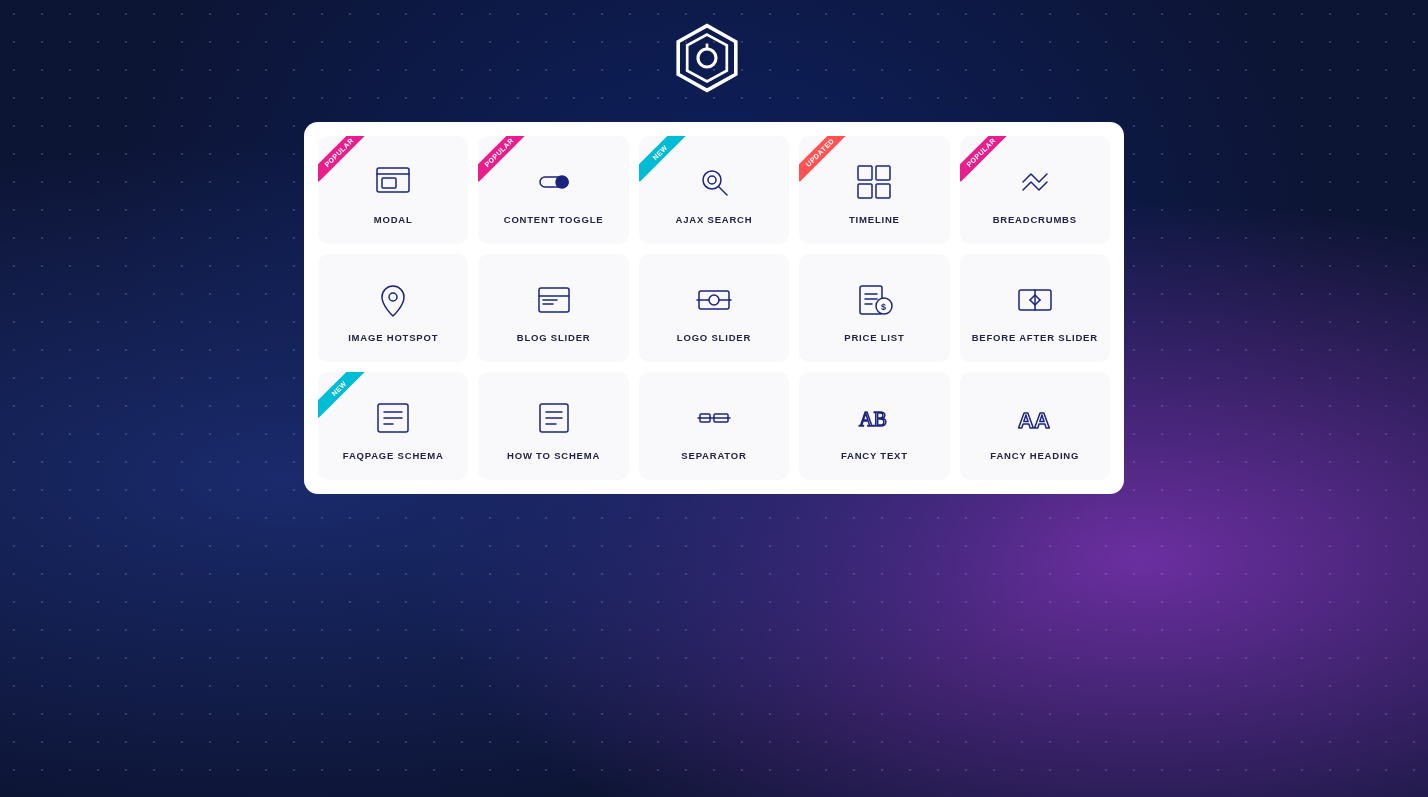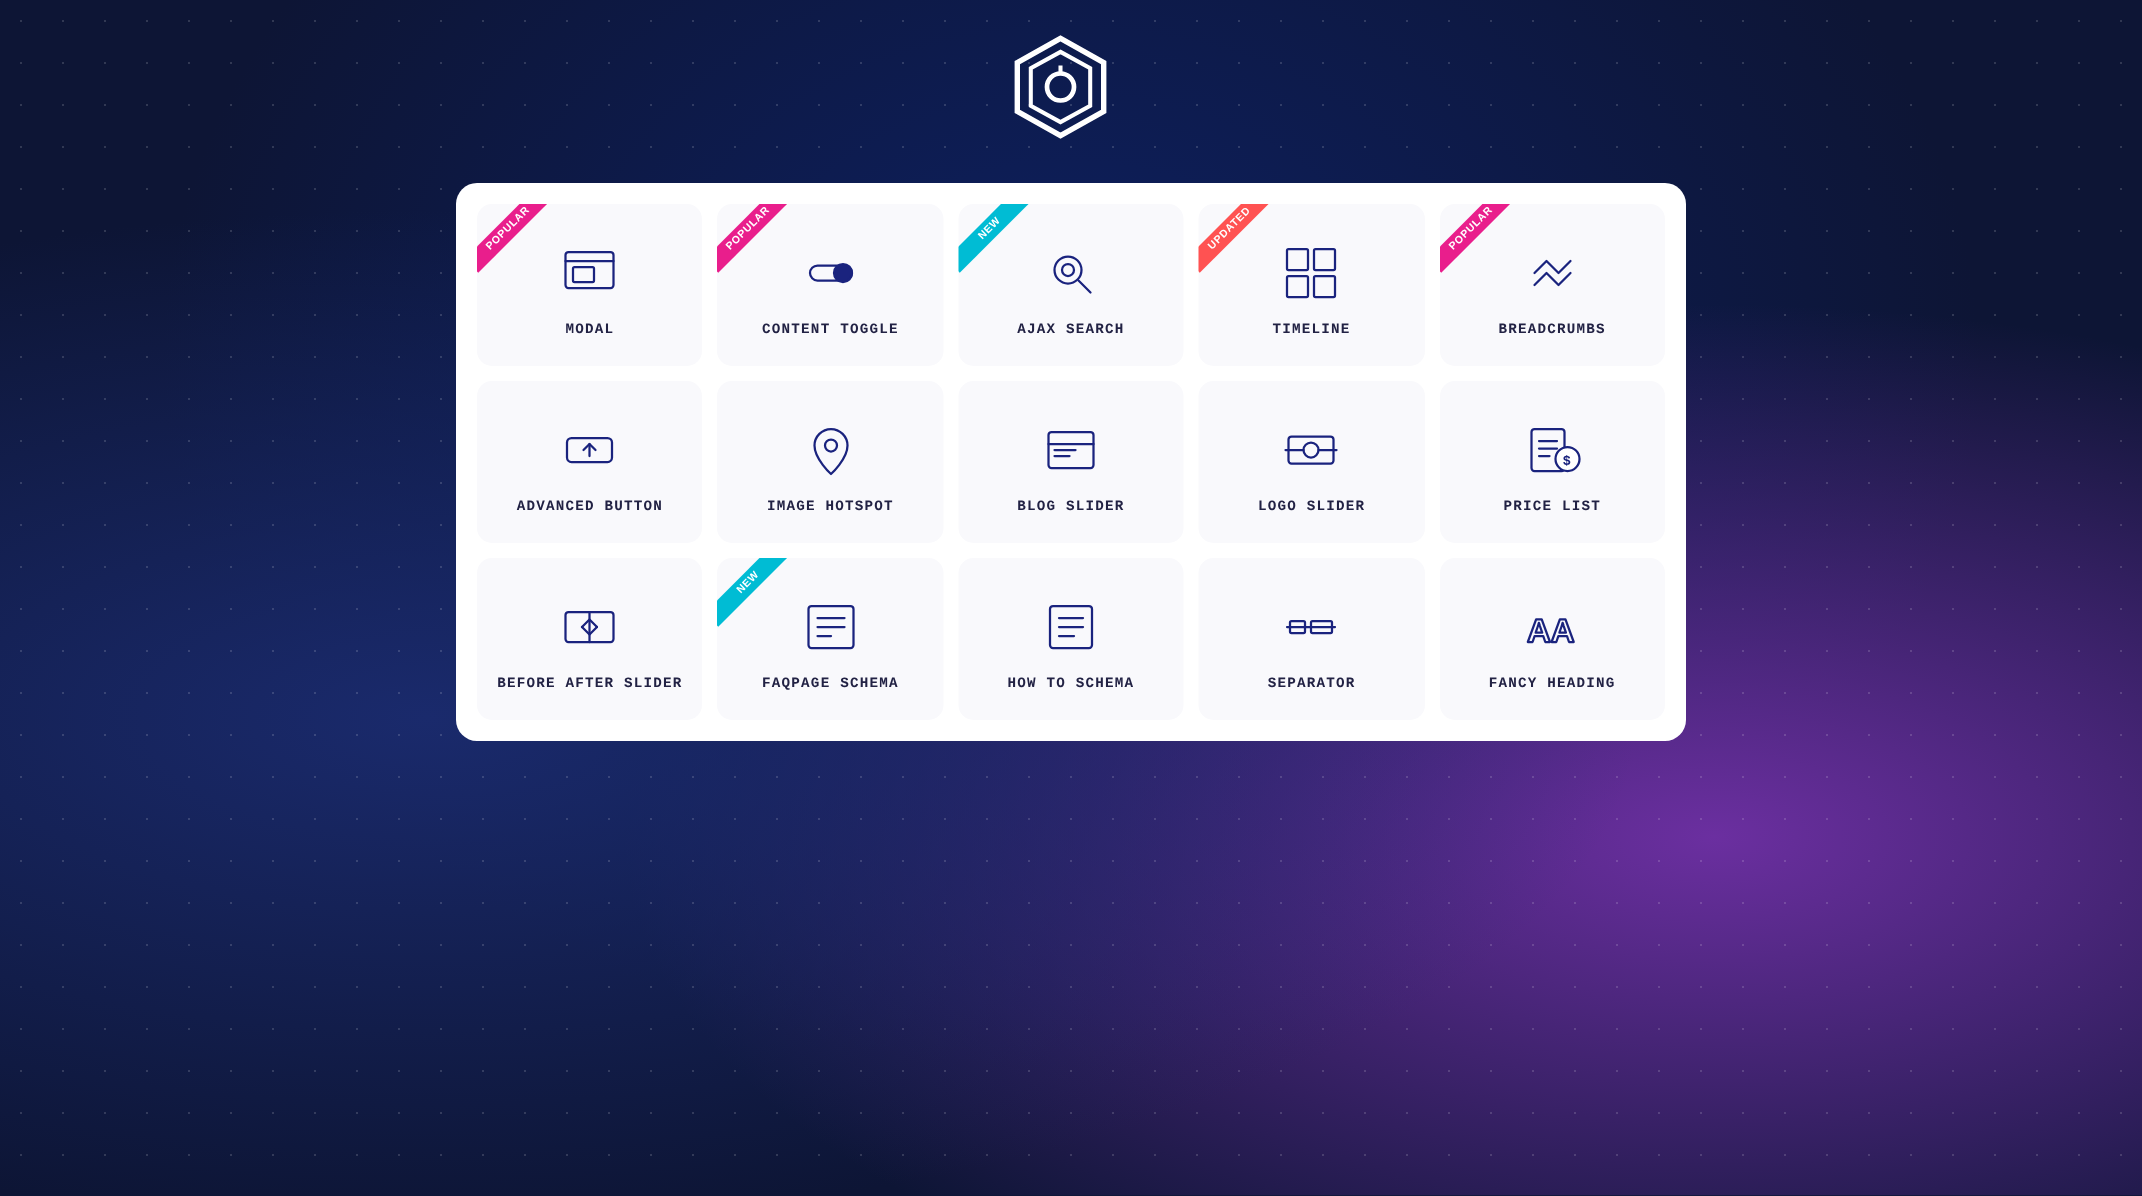--- a/index.html
+++ b/index.html
@@ -105,21 +105,20 @@
       height: 100%;
     }
 
     .module-label {
       font-size: 9.5px;
       font-weight: 700;
       letter-spacing: 0.8px;
       color: #222244;
       text-align: center;
       text-transform: uppercase;
-      font-family: Liberation Mono, monospace;
     }
 
     .badge {
       position: absolute;
       top: 0;
       left: 0;
       width: 52px;
       height: 52px;
       overflow: hidden;
       border-radius: 10px 0 0 0;
@@ -234,30 +233,20 @@
             <svg viewBox="0 0 44 44" class="icon-svg">
               <polyline points="10,22 18,14 26,22 34,14"></polyline>
               <polyline points="10,30 18,22 26,30 34,22"></polyline>
             </svg>
           </div>
           <div class="module-label">BREADCRUMBS</div>
         </div>
         <div class="module-card">
           <div class="module-icon">
             <svg viewBox="0 0 44 44" class="icon-svg">
-              <rect x="7" y="14" width="30" height="16" rx="3"></rect>
-              <path d="M18 22 L22 18 L26 22"></path>
-              <path d="M22 18 L22 26"></path>
-            </svg>
-          </div>
-          <div class="module-label">ADVANCED BUTTON</div>
-        </div>
-        <div class="module-card">
-          <div class="module-icon">
-            <svg viewBox="0 0 44 44" class="icon-svg">
               <path d="M22 8 C16 8 11 13 11 19 C11 28 22 38 22 38 C22 38 33 28 33 19 C33 13 28 8 22 8Z"></path>
               <circle cx="22" cy="19" r="4"></circle>
             </svg>
           </div>
           <div class="module-label">IMAGE HOTSPOT</div>
         </div>
         <div class="module-card">
           <div class="module-icon">
             <svg viewBox="0 0 44 44" class="icon-svg">
               <rect x="7" y="10" width="30" height="24" rx="2"></rect>
@@ -334,20 +323,28 @@
               <rect x="8" y="18" width="10" height="8" rx="1"></rect>
               <rect x="22" y="18" width="14" height="8" rx="1"></rect>
               <line x1="6" y1="22" x2="38" y2="22"></line>
             </svg>
           </div>
           <div class="module-label">SEPARATOR</div>
         </div>
         <div class="module-card">
           <div class="module-icon">
             <svg viewBox="0 0 44 44" class="icon-svg">
+              <text x="7" y="30" font-size="20" fill="none" stroke="#1a237e" stroke-width="1.5" font-family="Georgia">AB</text>
+            </svg>
+          </div>
+          <div class="module-label">FANCY TEXT</div>
+        </div>
+        <div class="module-card">
+          <div class="module-icon">
+            <svg viewBox="0 0 44 44" class="icon-svg">
               <text x="5" y="32" font-size="22" fill="none" stroke="#1a237e" stroke-width="1.5" font-family="Arial" font-weight="bold">AA</text>
             </svg>
           </div>
           <div class="module-label">FANCY HEADING</div>
         </div>
       </div>
   </div>
 
 </div>
 

